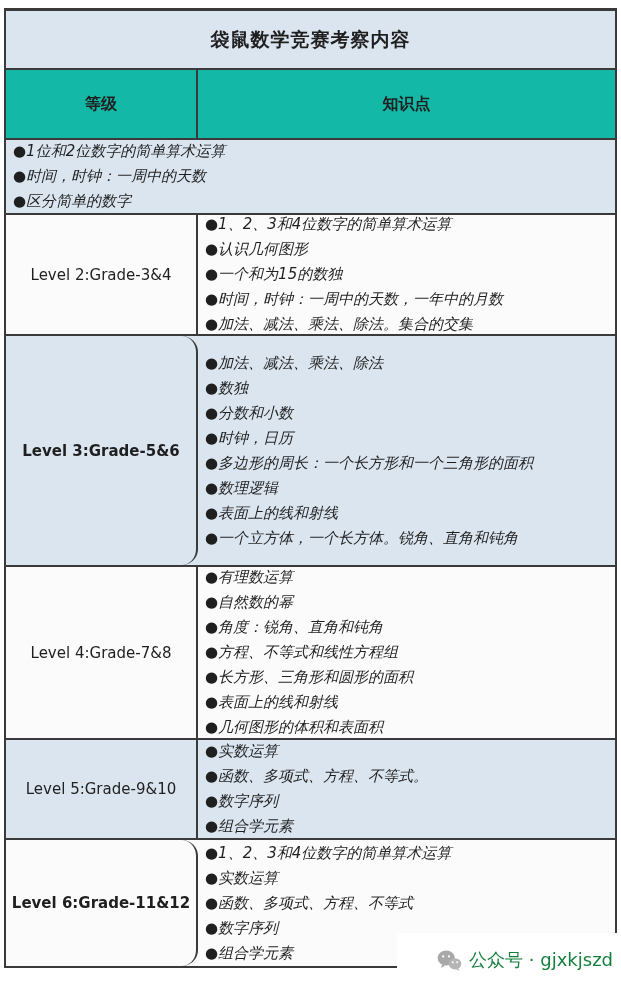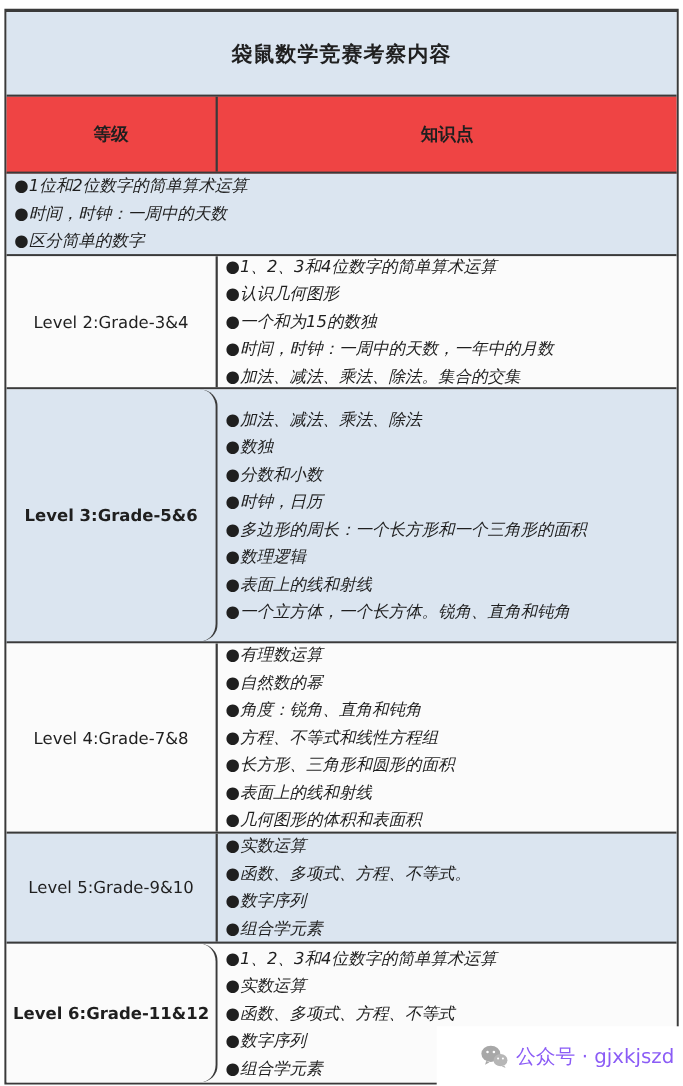--- a/index.html
+++ b/index.html
@@ -14,37 +14,37 @@
   .table {
     position: absolute;
     left: 4px;
     top: 8px;
     width: 613px;
     border: 2px solid #3a3a3a;
     border-top-width: 3px;
     background: #fbfbfb;
   }
   .title-row {
-    height: 77px;
+    height: 59px;
     background: #dbe5f0;
     border-bottom: 2px solid #3a3a3a;
     display: flex;
     align-items: center;
     justify-content: center;
   }
   .title-row span {
     font-size: 19px;
     font-weight: bold;
     letter-spacing: 1px;
   }
   .row {
     display: flex;
     border-bottom: 2px solid #3a3a3a;
   }
-  .header-row { height: 70px; background: #ef4444; }
+  .header-row { height: 70px; background: #14b8a6; }
   .cell-left {
     width: 192px;
     flex: 0 0 192px;
     border-right: 2px solid #3a3a3a;
     display: flex;
     align-items: center;
     justify-content: center;
     text-align: center;
   }
   .cell-right {
@@ -89,21 +89,21 @@
     display: flex;
     align-items: center;
     justify-content: flex-end;
     padding-right: 8px;
     gap: 7px;
     z-index: 5;
   }
   .wm-icon { display: flex; align-items: center; }
   .wm-text {
     font-size: 18px;
-    color: #8b5cf6;
+    color: #15803d;
     white-space: nowrap;
   }
 </style>
 </head>
 <body>
 
 <div class="table">
   <div class="title-row">
     <span>袋鼠数学竞赛考察内容</span>
   </div>

